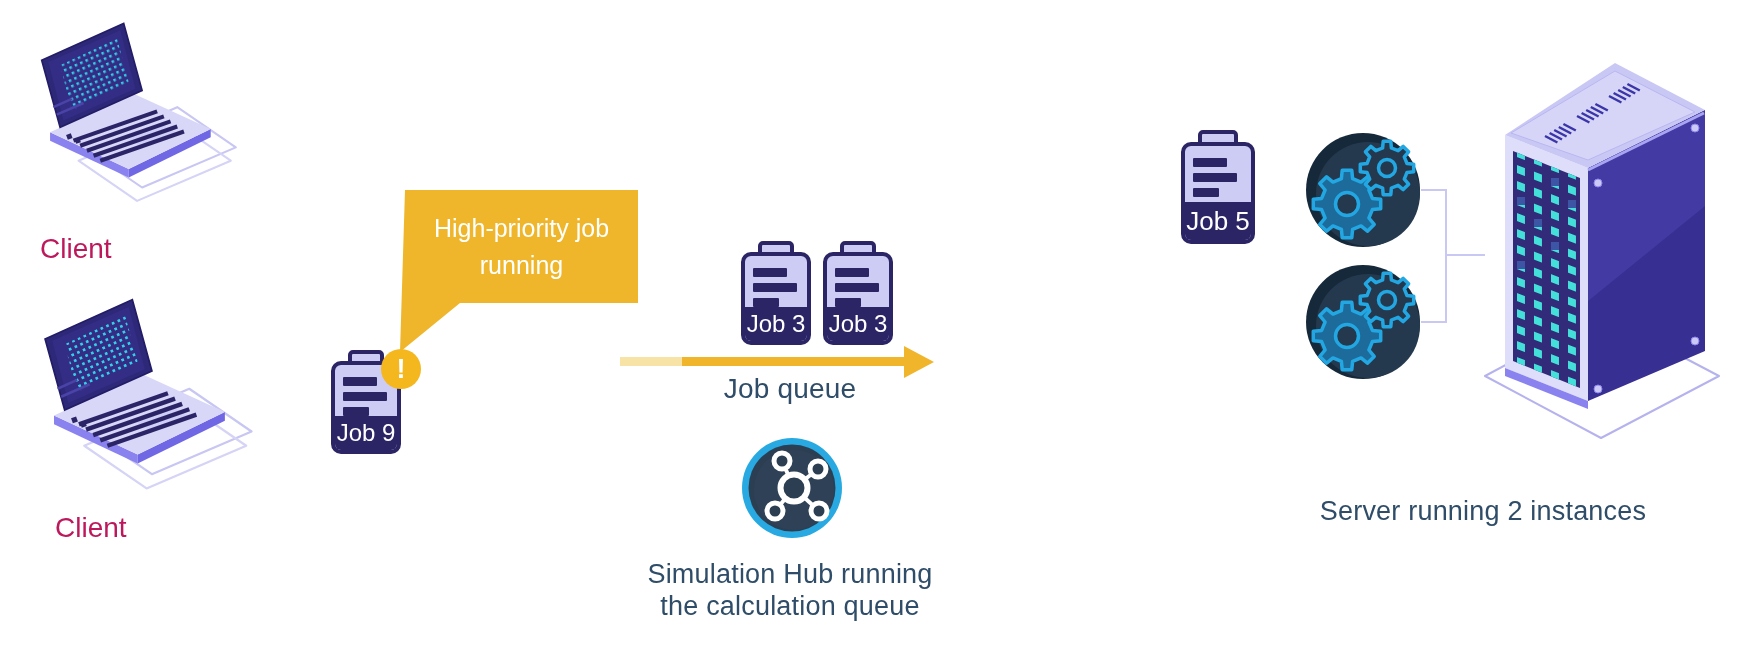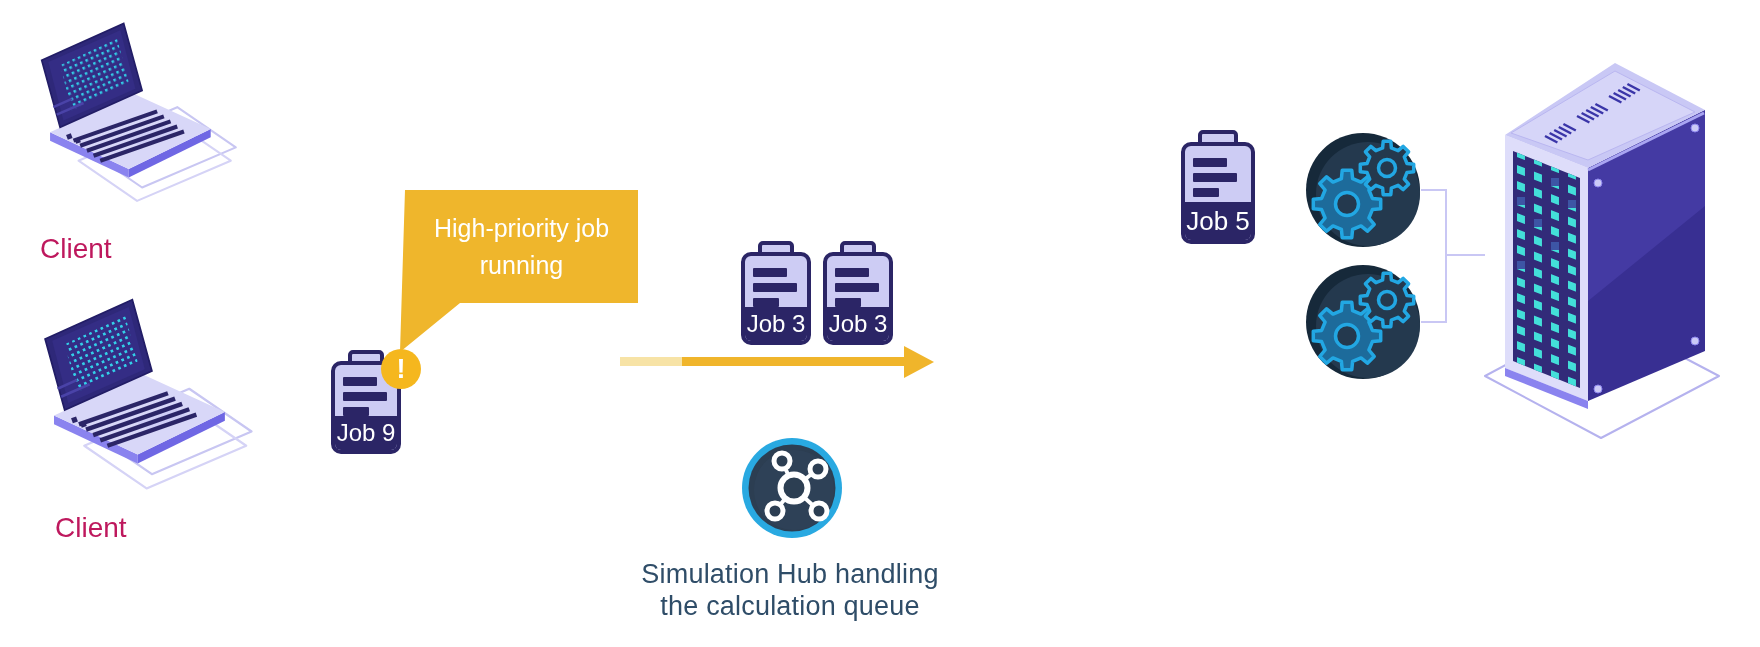--- a/index.html
+++ b/index.html
@@ -157,39 +157,40 @@
           <div class="bar b2"></div>
           <div class="bar b3"></div>
       </div>
       <div class="foot">Job 3</div>
     </div>
   </div>
 
   <div class="abs arrow-light"></div>
   <div class="abs arrow-solid"></div>
   <div class="abs arrow-head"></div>
+  <div class="abs caption" style="left:690px;top:373px;width:200px;font-size:28px">Job queue</div>
 
   <svg class="abs" style="left:740px;top:436px" width="104" height="104" viewBox="0 0 104 104">
     <circle cx="52" cy="52" r="50" fill="#29A9E1"></circle>
     <circle cx="52" cy="52" r="43.5" fill="#2C3E52"></circle>
     <circle cx="54" cy="54" r="40" fill="#30455C" opacity="0.6"></circle>
     <g stroke="#ffffff" stroke-width="4">
       <line x1="54" y1="52" x2="42" y2="25"></line>
       <line x1="54" y1="52" x2="78" y2="33"></line>
       <line x1="54" y1="52" x2="35" y2="75"></line>
       <line x1="54" y1="52" x2="79" y2="75"></line>
     </g>
     <circle cx="54" cy="52" r="13.5" fill="#2C3E52" stroke="#ffffff" stroke-width="6"></circle>
     <circle cx="42" cy="25" r="8" fill="#2C3E52" stroke="#ffffff" stroke-width="5"></circle>
     <circle cx="78" cy="33" r="8" fill="#2C3E52" stroke="#ffffff" stroke-width="5"></circle>
     <circle cx="35" cy="75" r="8" fill="#2C3E52" stroke="#ffffff" stroke-width="5"></circle>
     <circle cx="79" cy="75" r="8" fill="#2C3E52" stroke="#ffffff" stroke-width="5"></circle>
   </svg>
   <div class="abs caption" style="left:590px;top:558px;width:400px">
-    <div>Simulation Hub handling</div>
+    <div>Simulation Hub running</div>
     <div>the calculation queue</div>
   </div>
 
   <div class="jobwrap big" style="left:1181px;top:130px">
     <div class="tab"></div>
     <div class="card">
       <div class="bars">
         <div class="bar b1"></div>
           <div class="bar b2"></div>
           <div class="bar b3"></div>
@@ -254,15 +255,16 @@
     </g>
 
     <g fill="#CBCAF6" stroke="#8D86EE" stroke-width="1">
       <circle cx="115" cy="127" r="4"></circle>
         <circle cx="212" cy="72" r="4"></circle>
       <circle cx="212" cy="285" r="4"></circle>
         <circle cx="115" cy="333" r="4"></circle>
     </g>
   </svg>
   <div class="abs caption" style="left:1283px;top:496px;width:400px;line-height:30px">
+    <div>Server running 2 instances</div>
   </div>
 
 </div>
 
 </body></html>

